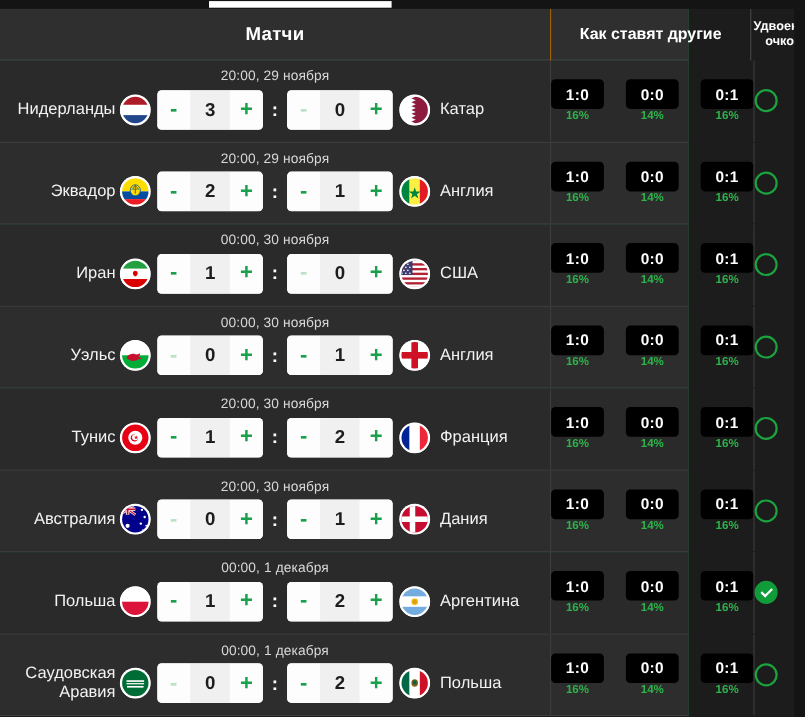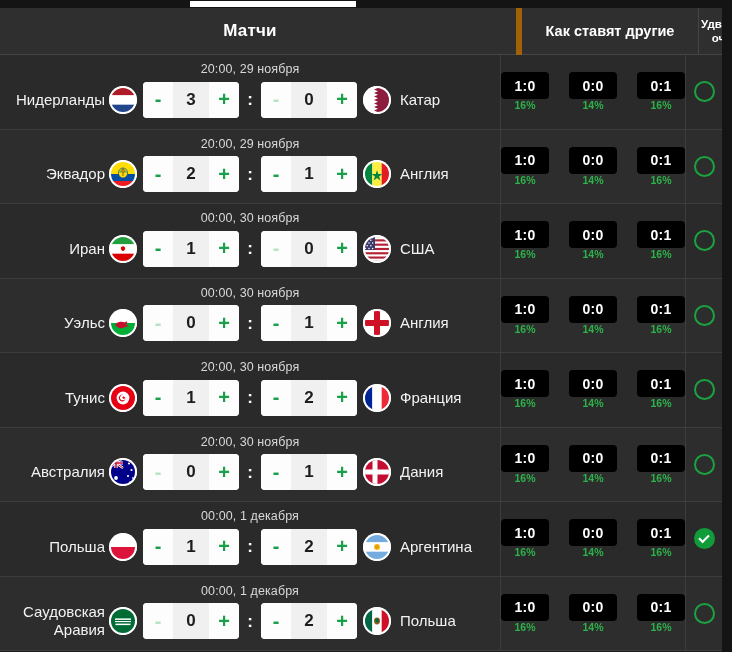--- a/index.html
+++ b/index.html
@@ -29,21 +29,21 @@
     position: absolute;
     left: 190px;
     top: 1px;
     width: 166px;
     height: 6px;
     background: #ffffff;
   }
 
   
   .panel {
-    width: 722px;
+    width: 626px;
     background: #15803d;
   }
 
   
   .header {
     display: flex;
     align-items: center;
     height: 47px;
     background: #2f2f2f;
     border-bottom: 1px solid #454545;
@@ -55,24 +55,23 @@
     font-size: 17px;
     font-weight: bold;
     letter-spacing: .2px;
   }
   .header .col-others {
     flex: 0 0 182px;
     text-align: center;
     color: #ffffff;
     font-size: 14.5px;
     font-weight: bold;
-    border-left: 6px solid #a16207;
+    border-left: 1px solid #a16207;
     line-height: 47px;
     height: 47px;
-    margin-left: 16px;
   }
   .header .col-double {
     flex: 1 1 auto;
     text-align: center;
     color: #ffffff;
     font-size: 11.5px;
     font-weight: bold;
     line-height: 14px;
     border-left: 1px solid #454545;
     height: 47px;

